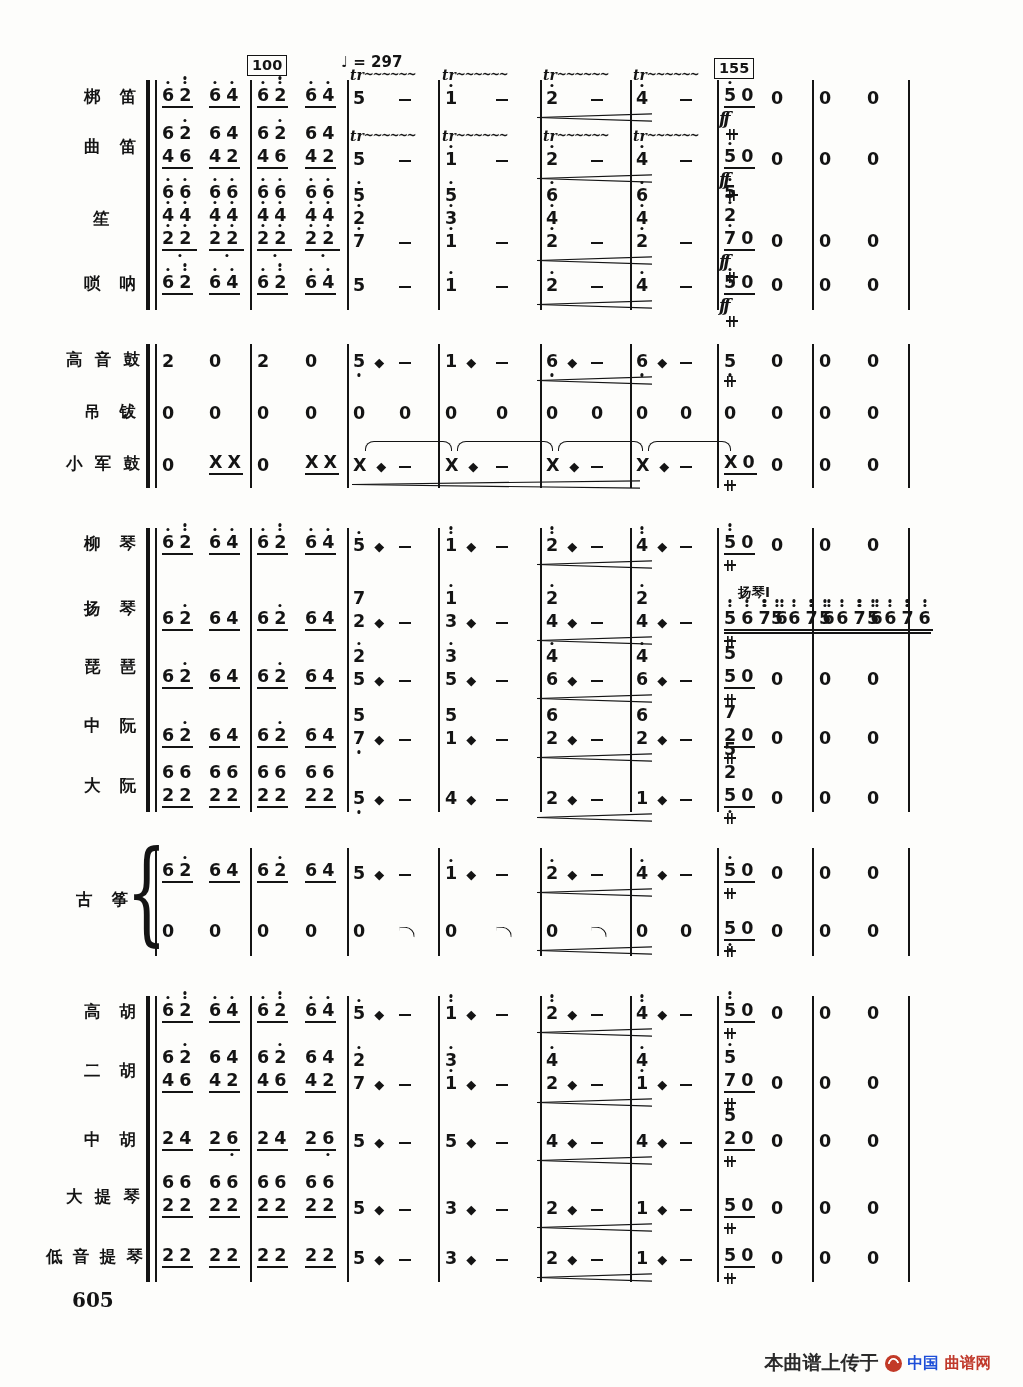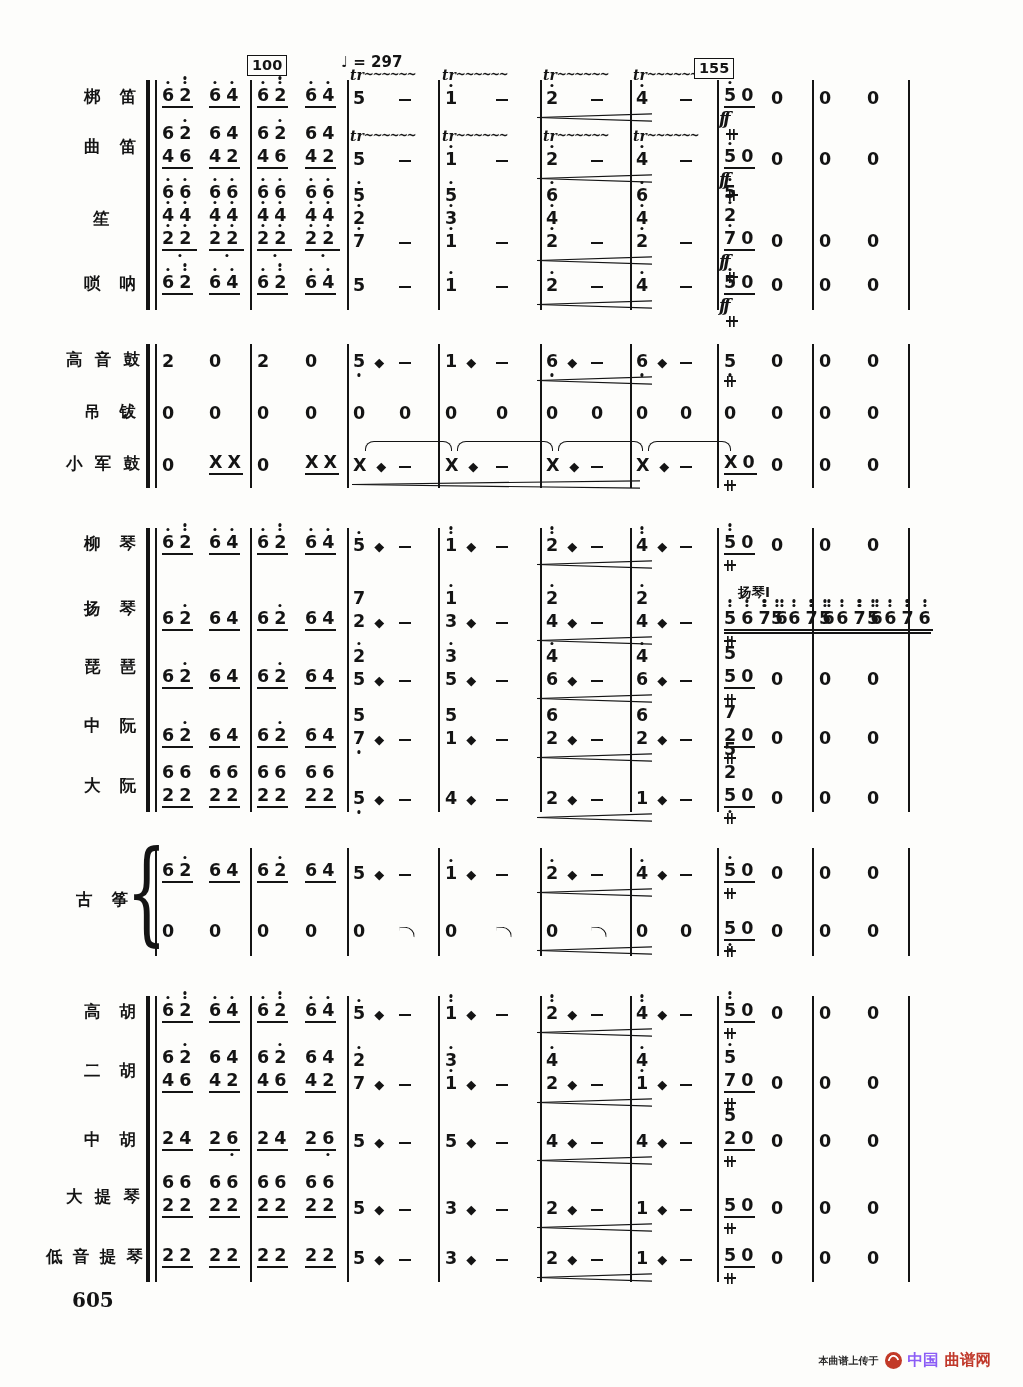--- a/index.html
+++ b/index.html
@@ -46,25 +46,25 @@
   .box{position:absolute;border:1.8px solid #141414;font-weight:700;font-size:14.5px;
        padding:1px 4px;line-height:1.15;background:#fdfdfb;}
   .tempo{position:absolute;font-weight:700;font-size:15px;font-family:"DejaVu Sans",sans-serif;}
   .tie{position:absolute;height:9px;border:1.6px solid #141414;border-bottom:none;
        border-radius:9px 9px 0 0 / 8px 8px 0 0;}
   .gl{width:15px;height:9px;border-top:1.9px solid #141414;border-right:1.9px solid #141414;
       border-top-right-radius:10px 9px;transform:rotate(4deg);margin-bottom:4px;}
   .hp{position:absolute;}
   .pageno{position:absolute;left:72px;top:1288px;font-family:"DejaVu Serif",serif;font-weight:700;font-size:20px;}
   .wm{position:absolute;top:1350px;right:32px;display:flex;align-items:center;gap:6px;}
-  .wm .t1{font-size:10px;color:#2a2a2a;font-weight:700;}
+  .wm .t1{font-size:19px;color:#2a2a2a;font-weight:700;}
   .logo{width:17px;height:17px;border-radius:50%;background:#c23a28;position:relative;flex:none;}
   .logo::after{content:"";position:absolute;inset:3px;border-radius:50%;border:2.2px solid #fff;
        border-right-color:transparent;border-bottom-color:transparent;transform:rotate(40deg);}
-  .wm .b1{color:#8b5cf6;font-weight:700;font-size:15.5px;}
+  .wm .b1{color:#1d4ed8;font-weight:700;font-size:15.5px;}
   .wm .b2{color:#c0392b;font-weight:700;font-size:15.5px;}
 </style>
 </head>
 <body>
 
 <div class="page" id="score">
   <div class="pageno">605</div>
   <div class="wm">
     <span class="t1">本曲谱上传于</span>
     <span class="logo"></span>
@@ -3427,15 +3427,15 @@
     <div class="barline" style="left: 630px; top: 996px; height: 286px;"></div>
     <div class="barline" style="left: 717px; top: 996px; height: 286px;"></div>
     <div class="barline" style="left: 812px; top: 996px; height: 286px;"></div>
     <div class="barline" style="left: 908px; top: 996px; height: 286px;"></div>
     <div class="thickline" style="left: 146px; top: 996px; height: 286px;"></div>
     <div class="lbl" style="left: 76px; width: 52px; top: 892px;">
       <span>古</span>
       <span>筝</span>
     </div>
     <div class="box" style="left: 247px; top: 55px;">100</div>
-    <div class="box" style="left: 694px; top: 58px;">155</div>
+    <div class="box" style="left: 714px; top: 58px;">155</div>
     <div class="tempo" style="left: 341px; top: 53px;">♩ = 297</div>
   </div>
 
 </body></html>

